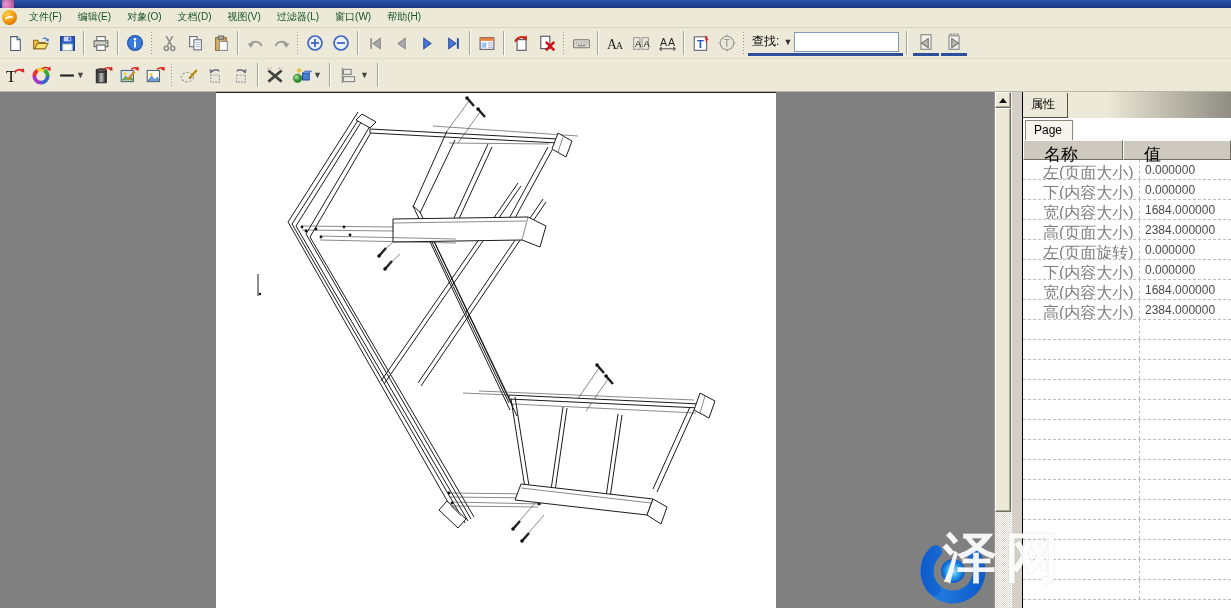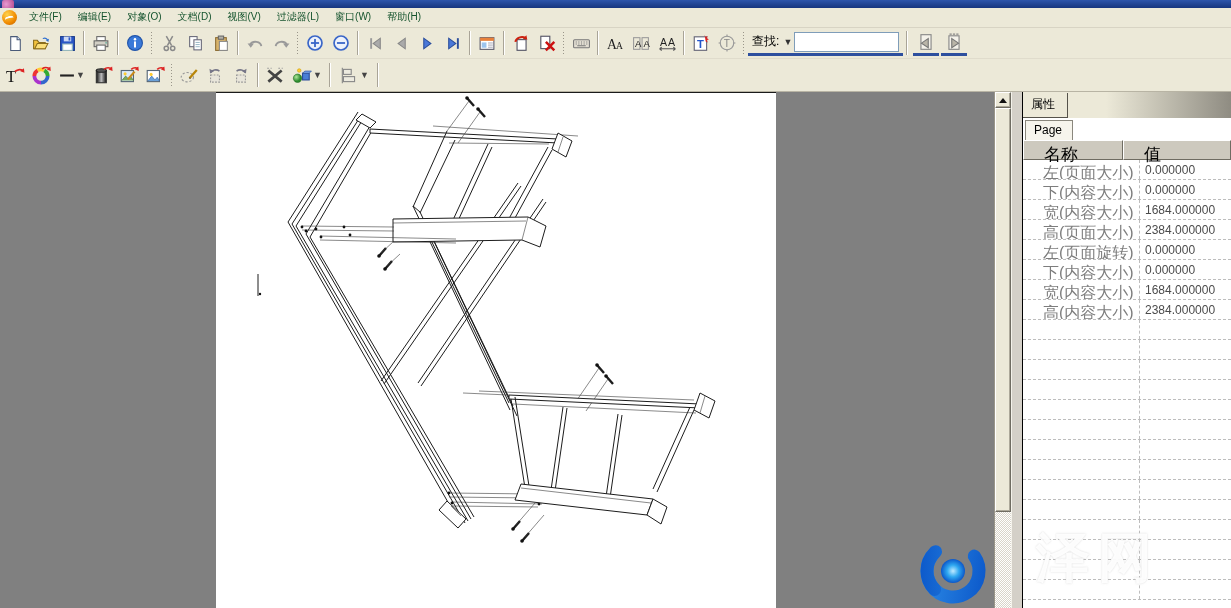--- a/index.html
+++ b/index.html
@@ -64,21 +64,21 @@
   .ptable { flex:1; display:flex; flex-direction:column; }
   .phead { display:flex; height:20px; flex:none; }
   .phead .hcell { font-size:17px; padding:2px 20px; background:#cdc9be; border-top:1px solid #fff; border-left:1px solid #fff; border-right:1px solid #6f6c62; border-bottom:1px solid #6f6c62; color:#000; }
   .phead .hname { width:100px; flex:none; }
   .phead .hvalue { flex:1; }
   .prow { display:flex; height:20px; flex:none; border-bottom:1px dashed #bdbdbd; }
   .prow .pname { width:100px; flex:none; font-size:16px; color:#7d7d7d; padding:3px 0 0 4px; white-space:nowrap; overflow:hidden;margin-left:16px; }
   .prow .pvalue { flex:1; font-size:12px; color:#4b4b4b; padding:3px 0 0 5px; border-left:1px dashed #bdbdbd; white-space:nowrap; overflow:hidden; }
 
   
-  .watermark { position:absolute; left:950px; top:438px; display:flex; align-items:flex-start; pointer-events:none; z-index:50; }
+  .watermark { position:absolute; left:857px; top:438px; display:flex; align-items:flex-start; pointer-events:none; z-index:50; }
   .watermark .wtext { font-size:54px; font-weight:bold; color:rgba(255,255,255,0.92); letter-spacing:8px; margin-left:10px; text-shadow:0 0 2px rgba(150,150,150,0.35); line-height:1; }
 
   .ico-caret { font-size:9px; color:#444; margin-left:1px; }
 </style>
 </head>
 <body>
 
 <div class="titlebar">
   <div class="ticon"></div>
 </div>

